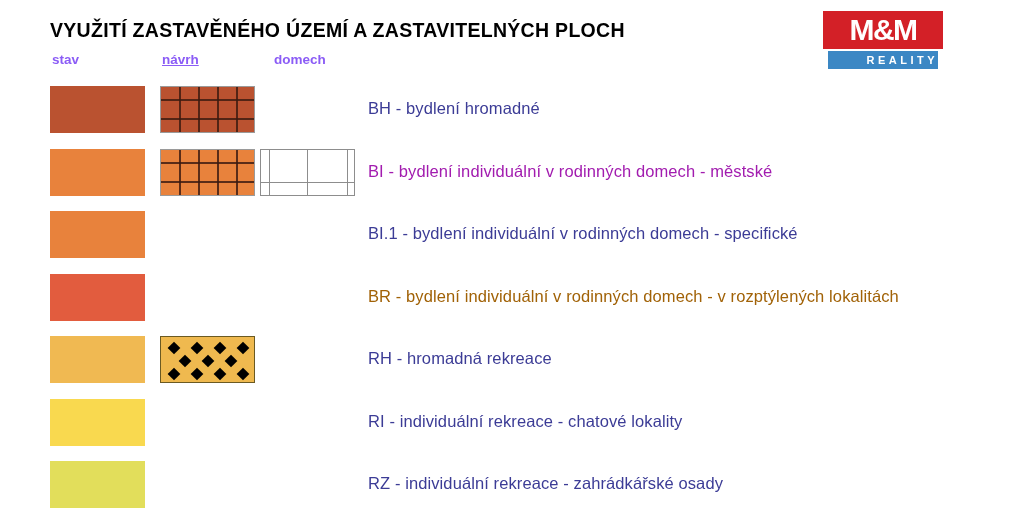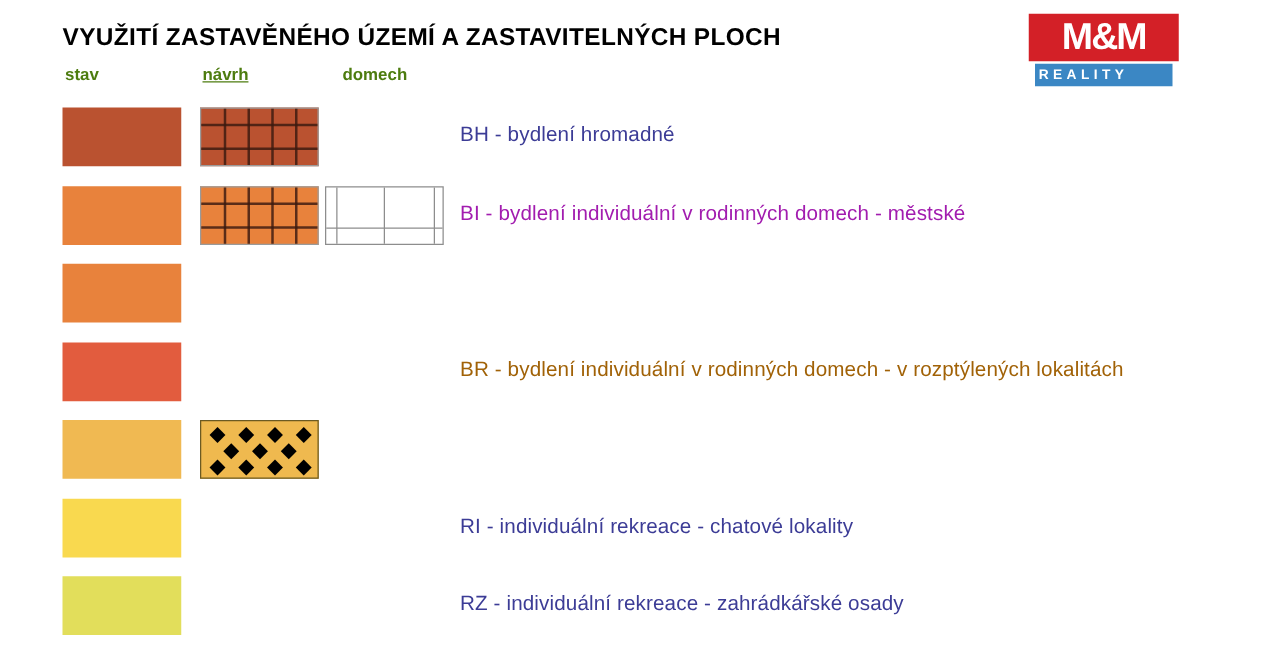--- a/index.html
+++ b/index.html
@@ -26,21 +26,21 @@
     letter-spacing: 0.3px;
     color: #000000;
     white-space: nowrap;
   }
 
   .column-header {
     position: absolute;
     top: 52px;
     font-size: 13.5px;
     font-weight: bold;
-    color: #4d7c0f;
+    color: #8b5cf6;
     white-space: nowrap;
   }
   #column-header-stav    { left: 52px; }
   #column-header-navrh   { left: 162px; text-decoration: underline; }
   #column-header-rezerva { left: 274px; }
 
   
   #brand-logo {
     position: absolute;
     left: 823px;
@@ -67,21 +67,21 @@
     font-family: "Liberation Sans", sans-serif;
   }
   #brand-logo-secondary {
     position: absolute;
     left: 5px; top: 40px;
     width: 110px;
     height: 18px;
     background: #3b87c4;
     display: flex;
     align-items: center;
-    justify-content: flex-start;
+    justify-content: flex-end;
   }
   #brand-logo-secondary-text {
     color: #ffffff;
     font-size: 11px;
     font-weight: bold;
     letter-spacing: 3.5px;
     line-height: 1;
     padding-left: 3px;
   }
 
@@ -219,40 +219,42 @@
       <div class="swatch swatch-rezerva swatch-reserve">
         <div class="grid-v" style="left: 8px;"></div>
         <div class="grid-v" style="left: 46px;"></div>
         <div class="grid-v" style="left: 86px;"></div>
         <div class="grid-h" style="top: 32px;"></div>
       </div>
       <div class="legend-label" style="color: #a21caf;">BI - bydlení individuální v rodinných domech - městské</div>
     </div>
     <div class="legend-row">
       <div class="swatch swatch-stav" style="background: rgb(232, 130, 60);"></div>
+      <div class="legend-label" style="color: rgb(60, 60, 150);">BI.1 - bydlení individuální v rodinných domech - specifické</div>
     </div>
     <div class="legend-row">
       <div class="swatch swatch-stav" style="background: rgb(226, 92, 62);"></div>
       <div class="legend-label" style="color: #a16207;">BR - bydlení individuální v rodinných domech - v rozptýlených lokalitách</div>
     </div>
     <div class="legend-row">
       <div class="swatch swatch-stav" style="background: rgb(240, 185, 82);"></div>
       <div class="swatch swatch-navrh swatch-dots" style="background: rgb(239, 185, 79);">
         <div class="dot" style="left: 13px; top: 11px;"></div>
         <div class="dot" style="left: 36px; top: 11px;"></div>
         <div class="dot" style="left: 59px; top: 11px;"></div>
         <div class="dot" style="left: 82px; top: 11px;"></div>
         <div class="dot" style="left: 24px; top: 24px;"></div>
         <div class="dot" style="left: 47px; top: 24px;"></div>
         <div class="dot" style="left: 70px; top: 24px;"></div>
         <div class="dot" style="left: 13px; top: 37px;"></div>
         <div class="dot" style="left: 36px; top: 37px;"></div>
         <div class="dot" style="left: 59px; top: 37px;"></div>
         <div class="dot" style="left: 82px; top: 37px;"></div>
       </div>
+      <div class="legend-label" style="color: rgb(60, 60, 150);">RH - hromadná rekreace</div>
     </div>
     <div class="legend-row">
       <div class="swatch swatch-stav" style="background: rgb(249, 217, 79);"></div>
       <div class="legend-label" style="color: rgb(60, 60, 150);">RI - individuální rekreace - chatové lokality</div>
     </div>
     <div class="legend-row">
       <div class="swatch swatch-stav" style="background: rgb(226, 222, 91);"></div>
       <div class="legend-label" style="color: rgb(60, 60, 150);">RZ - individuální rekreace - zahrádkářské osady</div>
     </div>
   </div>

